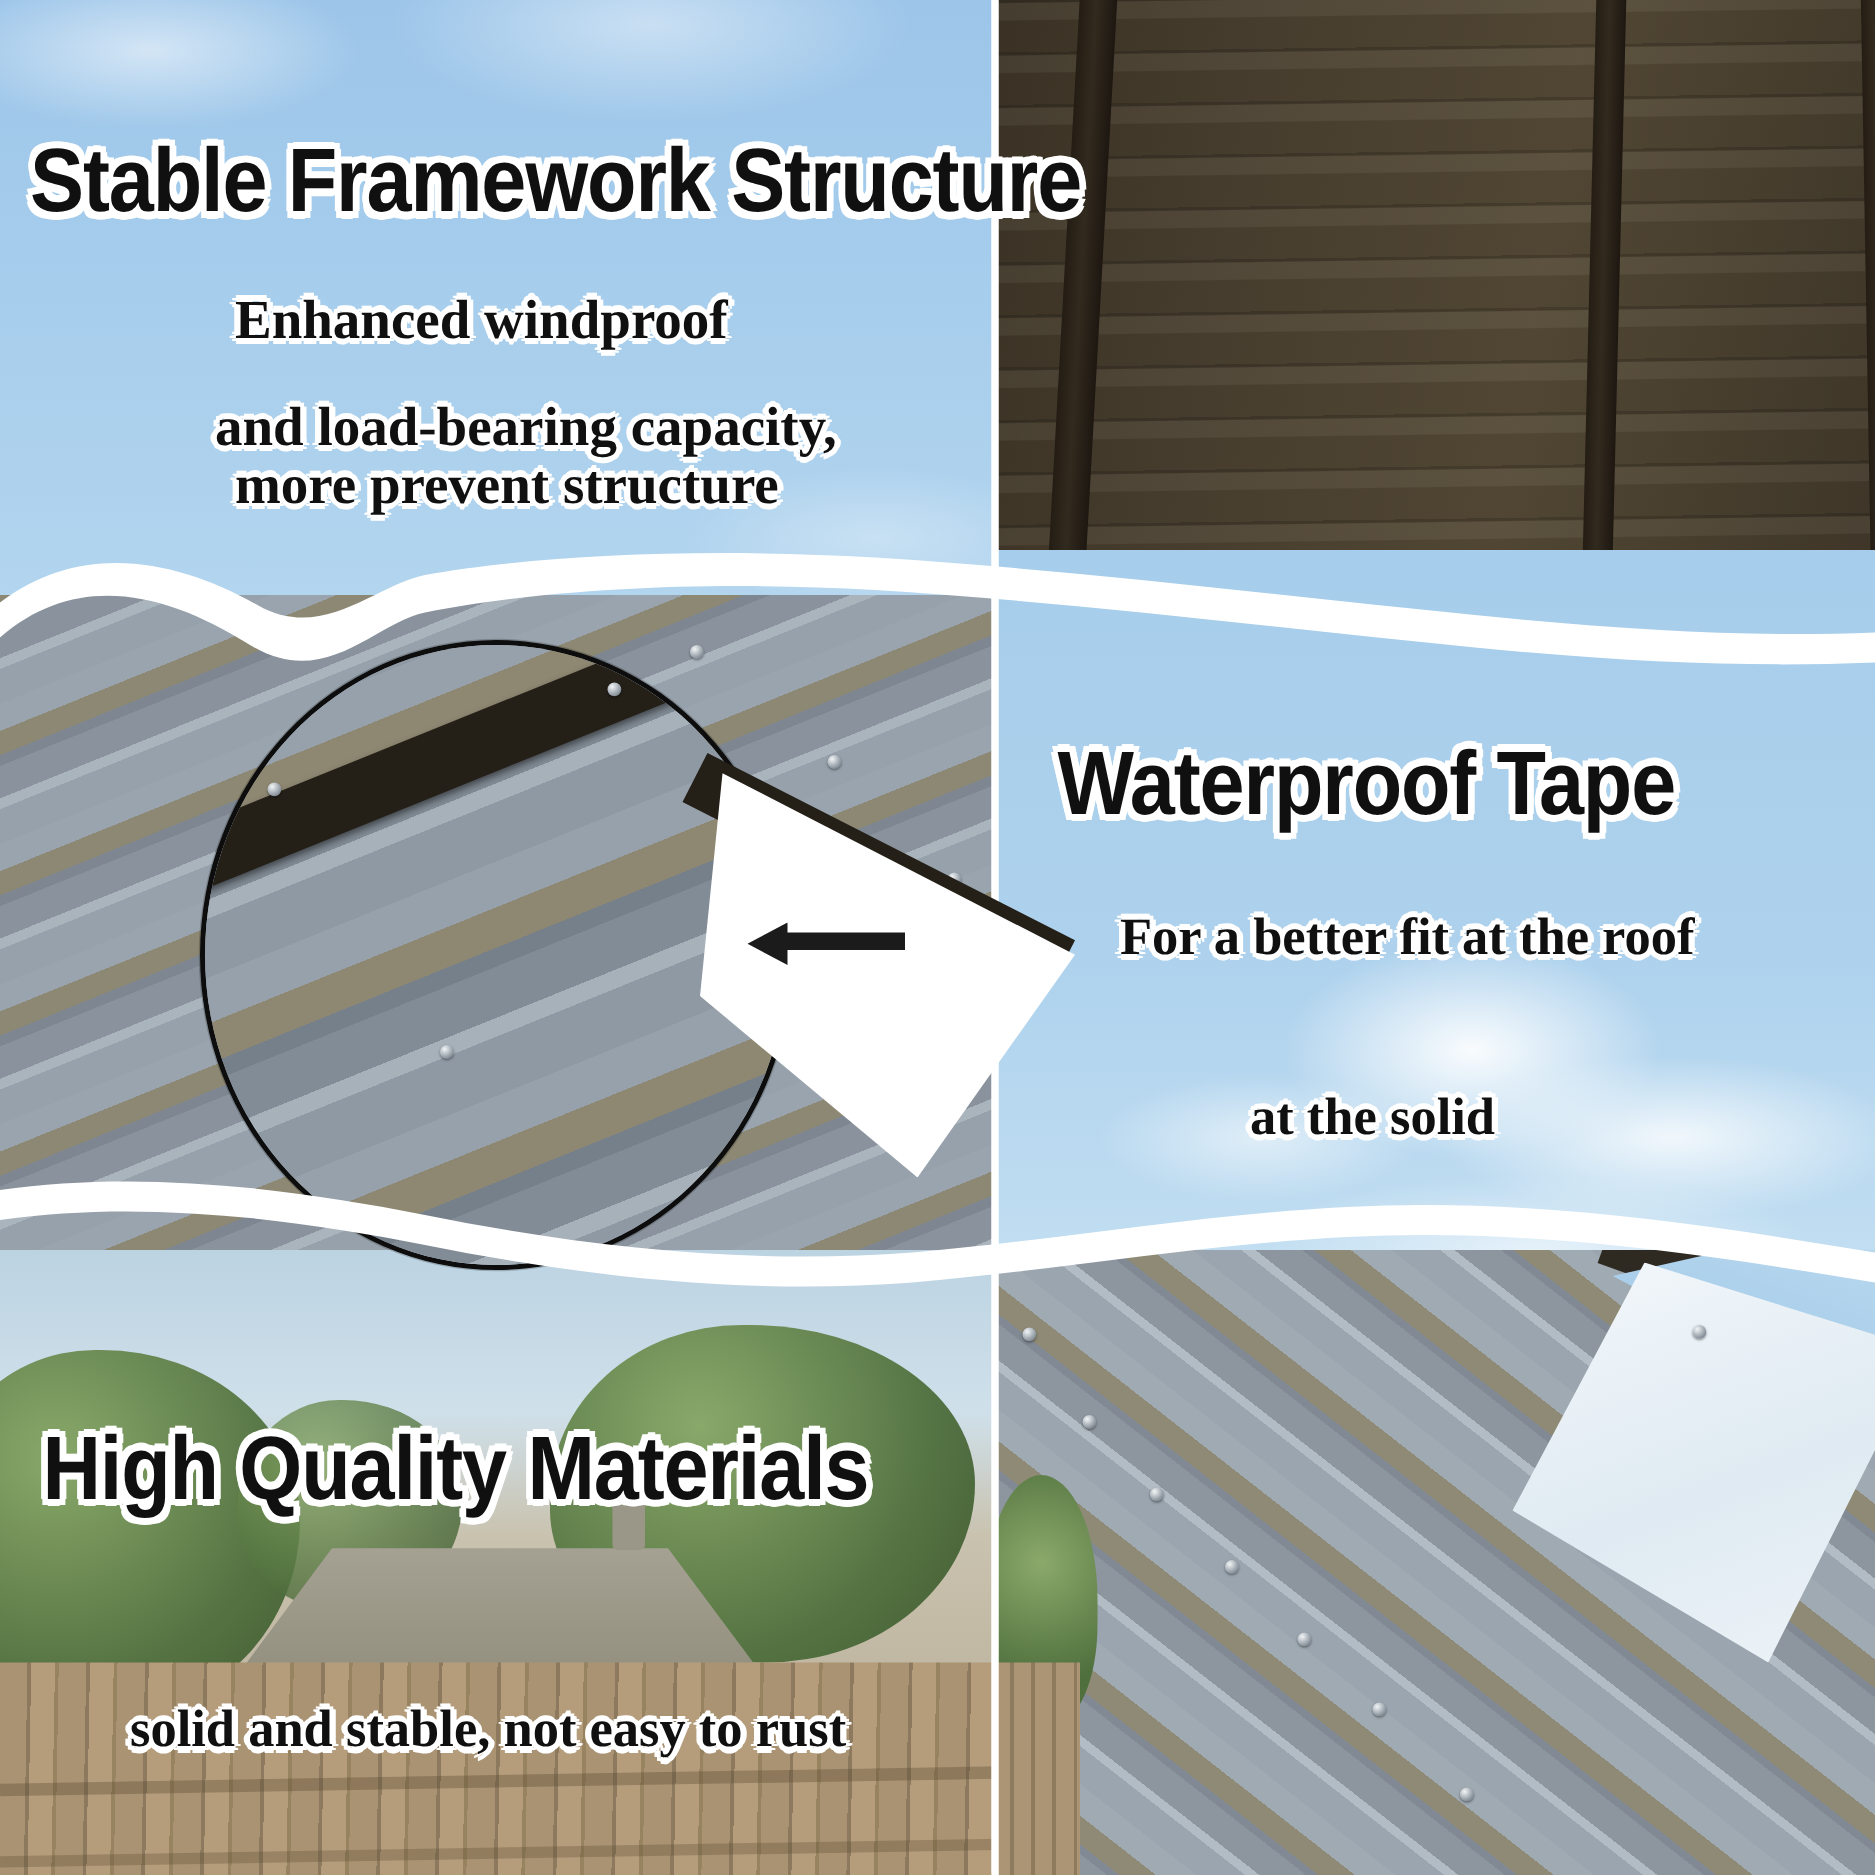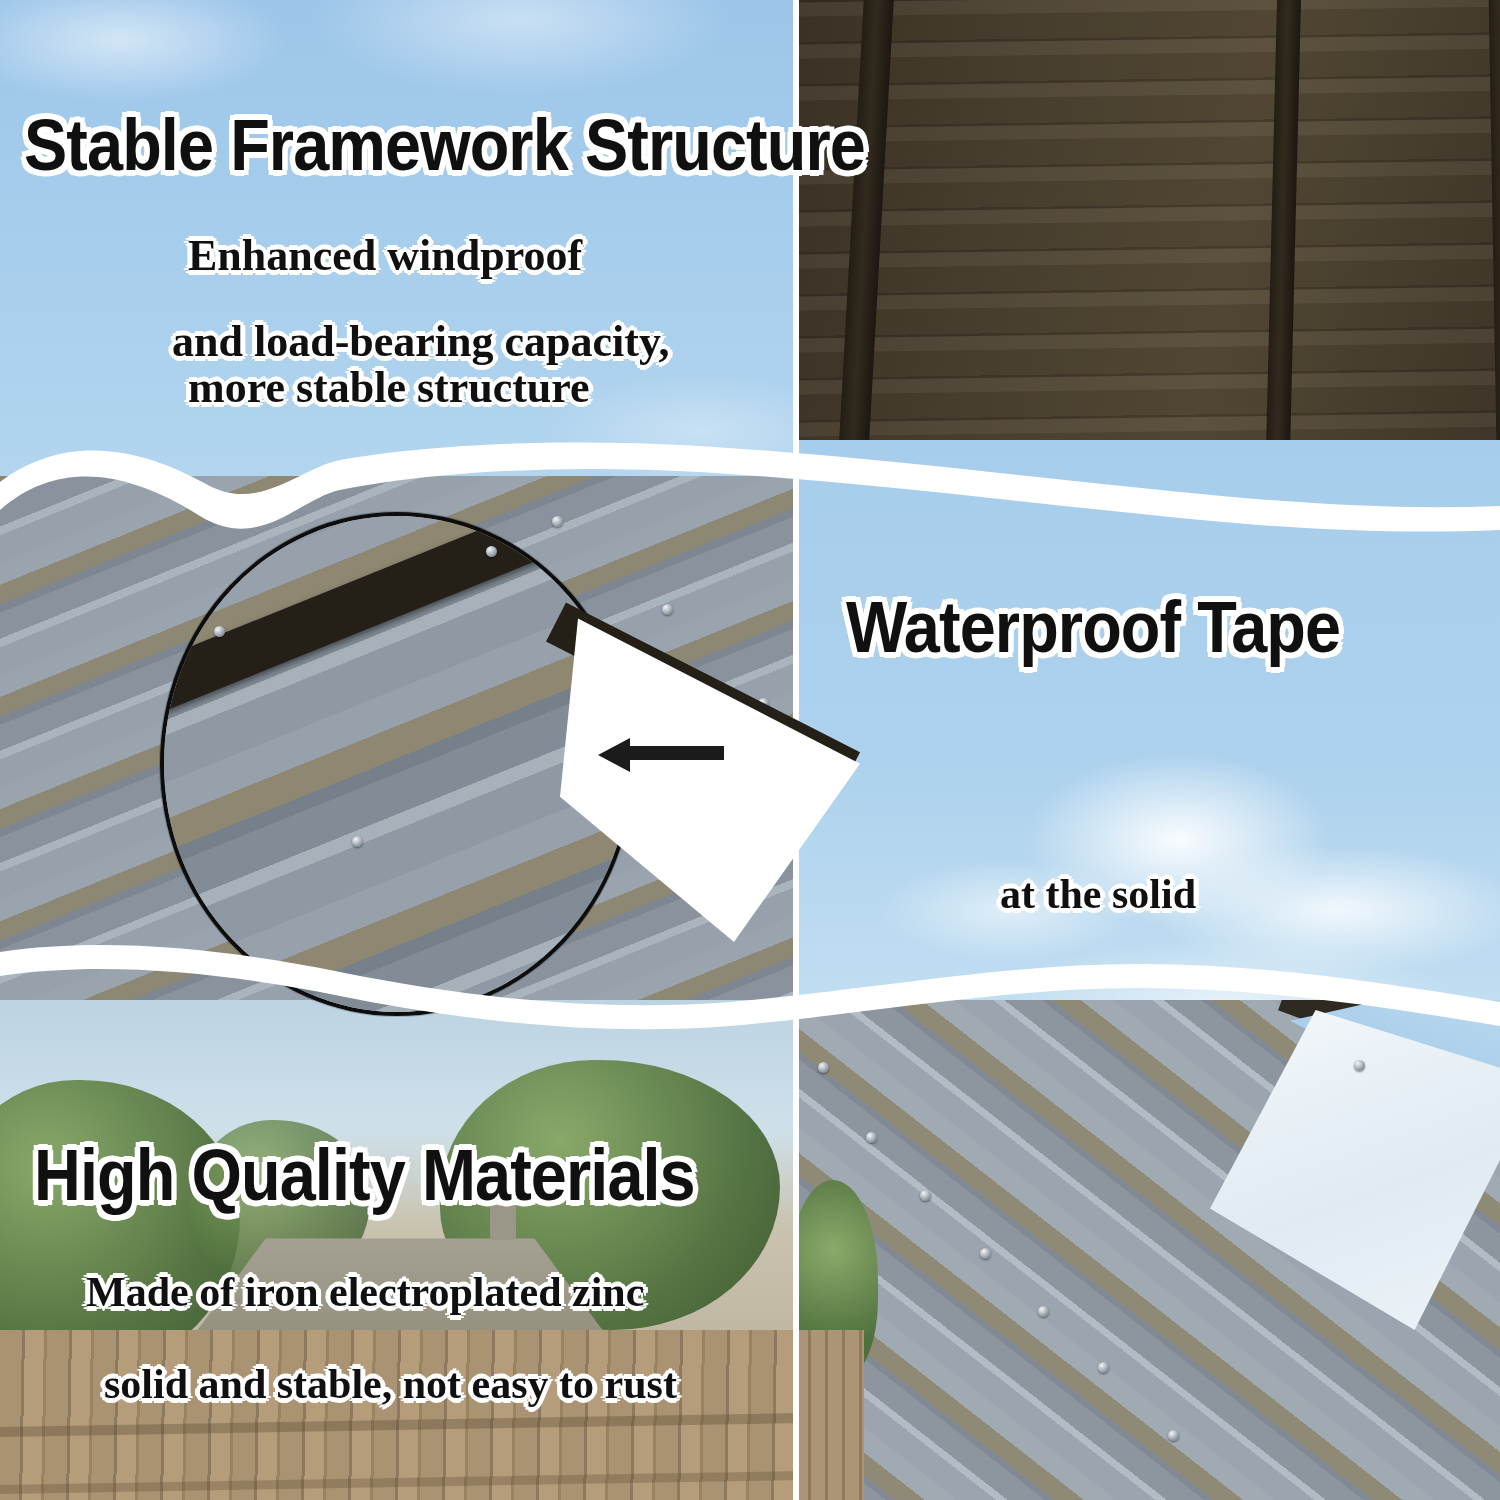--- a/index.html
+++ b/index.html
@@ -244,22 +244,22 @@
   <svg class="wave" id="wave-bottom" viewBox="0 0 1500 180" preserveAspectRatio="none">
     <path d="M0,46 C110,30 230,44 340,66 C470,92 600,106 730,96
              C870,84 1000,58 1140,58 C1260,58 1380,76 1500,96
              L1500,72 C1380,52 1260,34 1140,34 C1000,34 870,60 730,72
              C600,82 470,68 340,42 C230,20 110,6 0,22 Z" fill="#ffffff"></path>
   </svg>
 
   <h1 class="title" id="t1">Stable Framework Structure</h1>
   <p class="body-line" id="b1a">Enhanced windproof</p>
   <p class="body-line" id="b1b">and load-bearing capacity,</p>
-  <p class="body-line" id="b1c">more stable structure</p>
+  <p class="body-line" id="b1c">more prevent structure</p>
 
   <h1 class="title" id="t2">Waterproof Tape</h1>
+  <p class="body-line" id="b2a">For a better fit at the roof</p>
   <p class="body-line" id="b2c">at the solid</p>
 
   <h1 class="title" id="t3">High Quality Materials</h1>
-  <p class="body-line" id="b3a">Made of iron electroplated zinc</p>
   <p class="body-line" id="b3b">solid and stable, not easy to rust</p>
 
 </div>
 
 </body></html>

